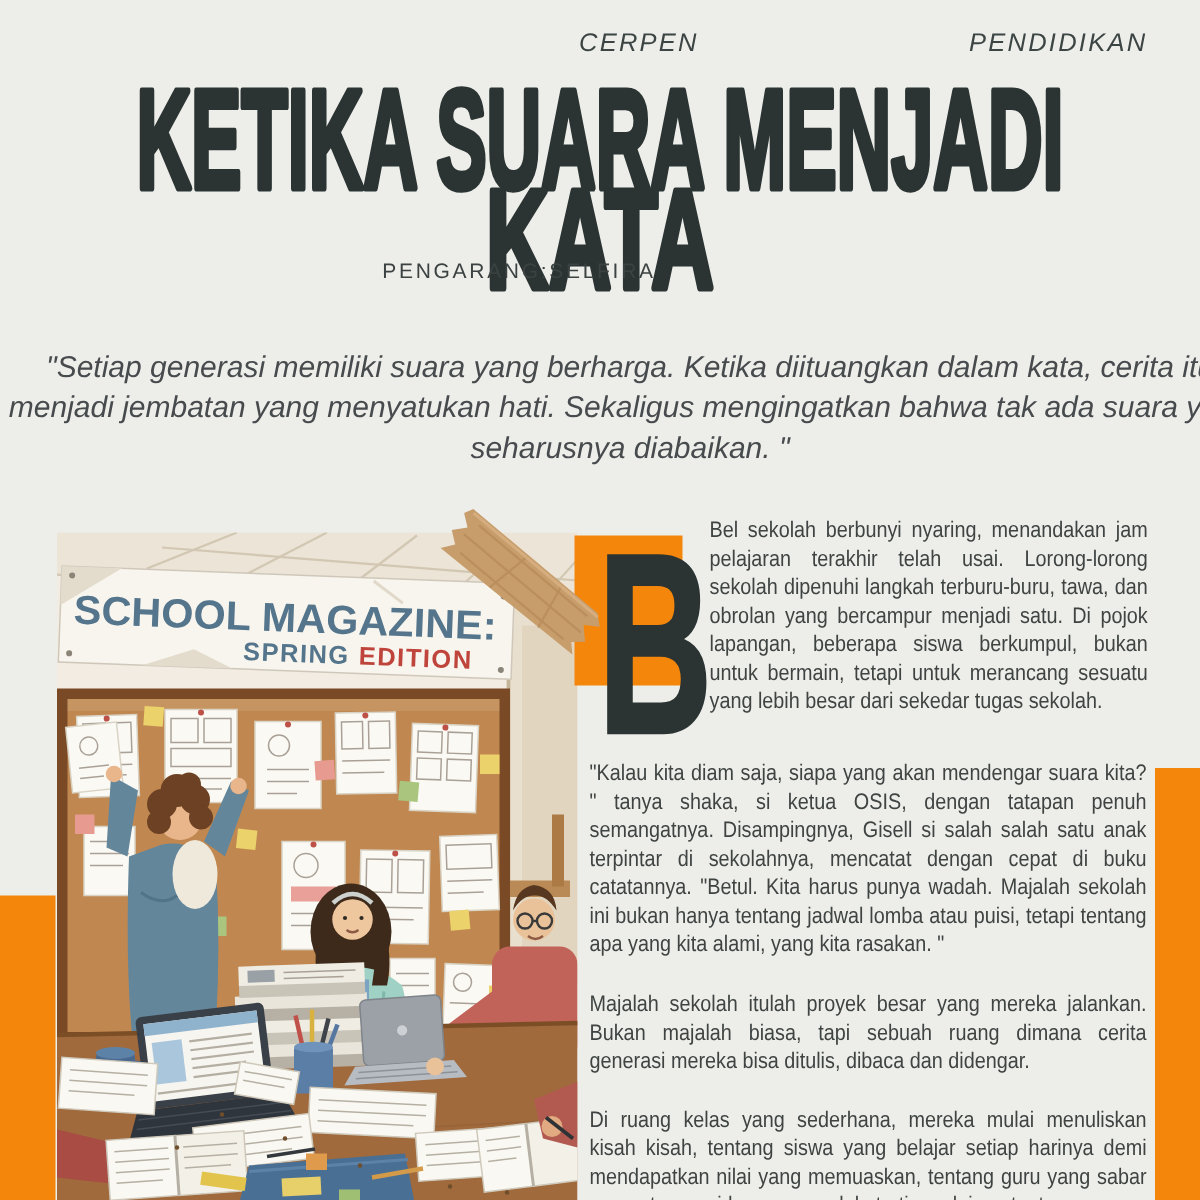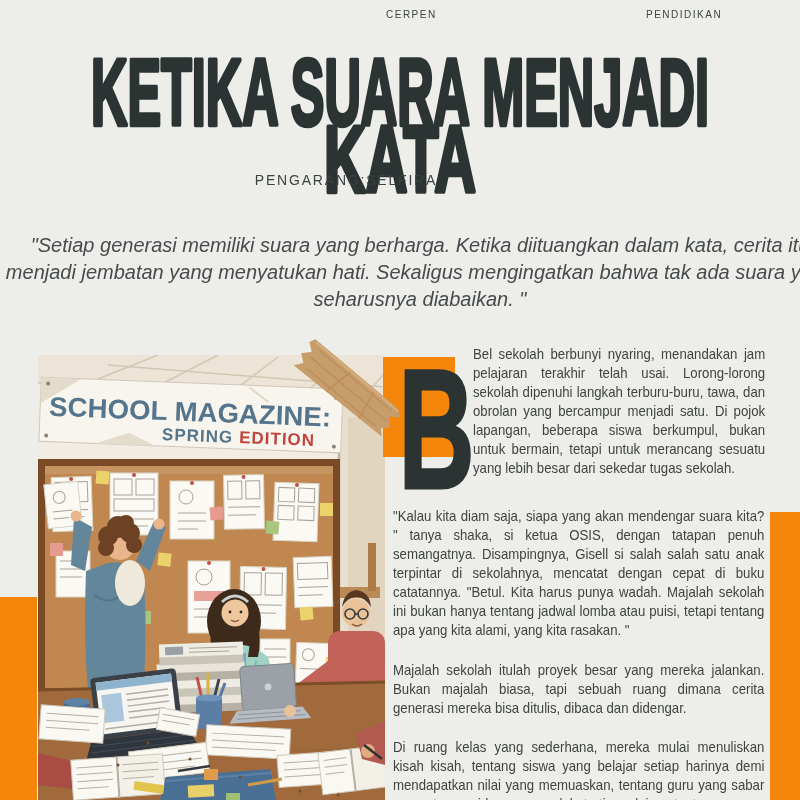--- a/index.html
+++ b/index.html
@@ -1,18 +1,18 @@
 <!DOCTYPE html>
 <html><head>
 <meta charset="utf-8">
 <style>
   html,body{margin:0;padding:0;background:#cfcfcc;}
   .page{position:relative;width:800px;height:800px;background:#edeeea;overflow:hidden;
         font-family:"Liberation Sans",sans-serif;}
-  .cat{position:absolute;top:9px;font-size:10px;letter-spacing:1.5px;color:#3c4543;}
+  .cat{position:absolute;top:19px;font-size:17px;letter-spacing:1.5px;color:#3c4543;font-style:italic;}
   .cat.left{left:386px;}
   .cat.right{left:646px;text-align:right;}
   .title-svg{position:absolute;top:22px;left:0;}
   .title-svg text{font-family:"Liberation Sans",sans-serif;font-weight:bold;fill:#2b3433;
                   stroke:#2b3433;paint-order:stroke;stroke-linejoin:round;}
   .author{position:absolute;top:172px;left:0;width:692px;text-align:center;
           font-size:14px;letter-spacing:1.8px;color:#3b4241;}
   .quote{position:absolute;top:232px;left:-25px;width:890px;text-align:center;
          font-style:italic;font-size:20px;line-height:27px;color:#474b4d;}
   .quote div{white-space:nowrap;}

